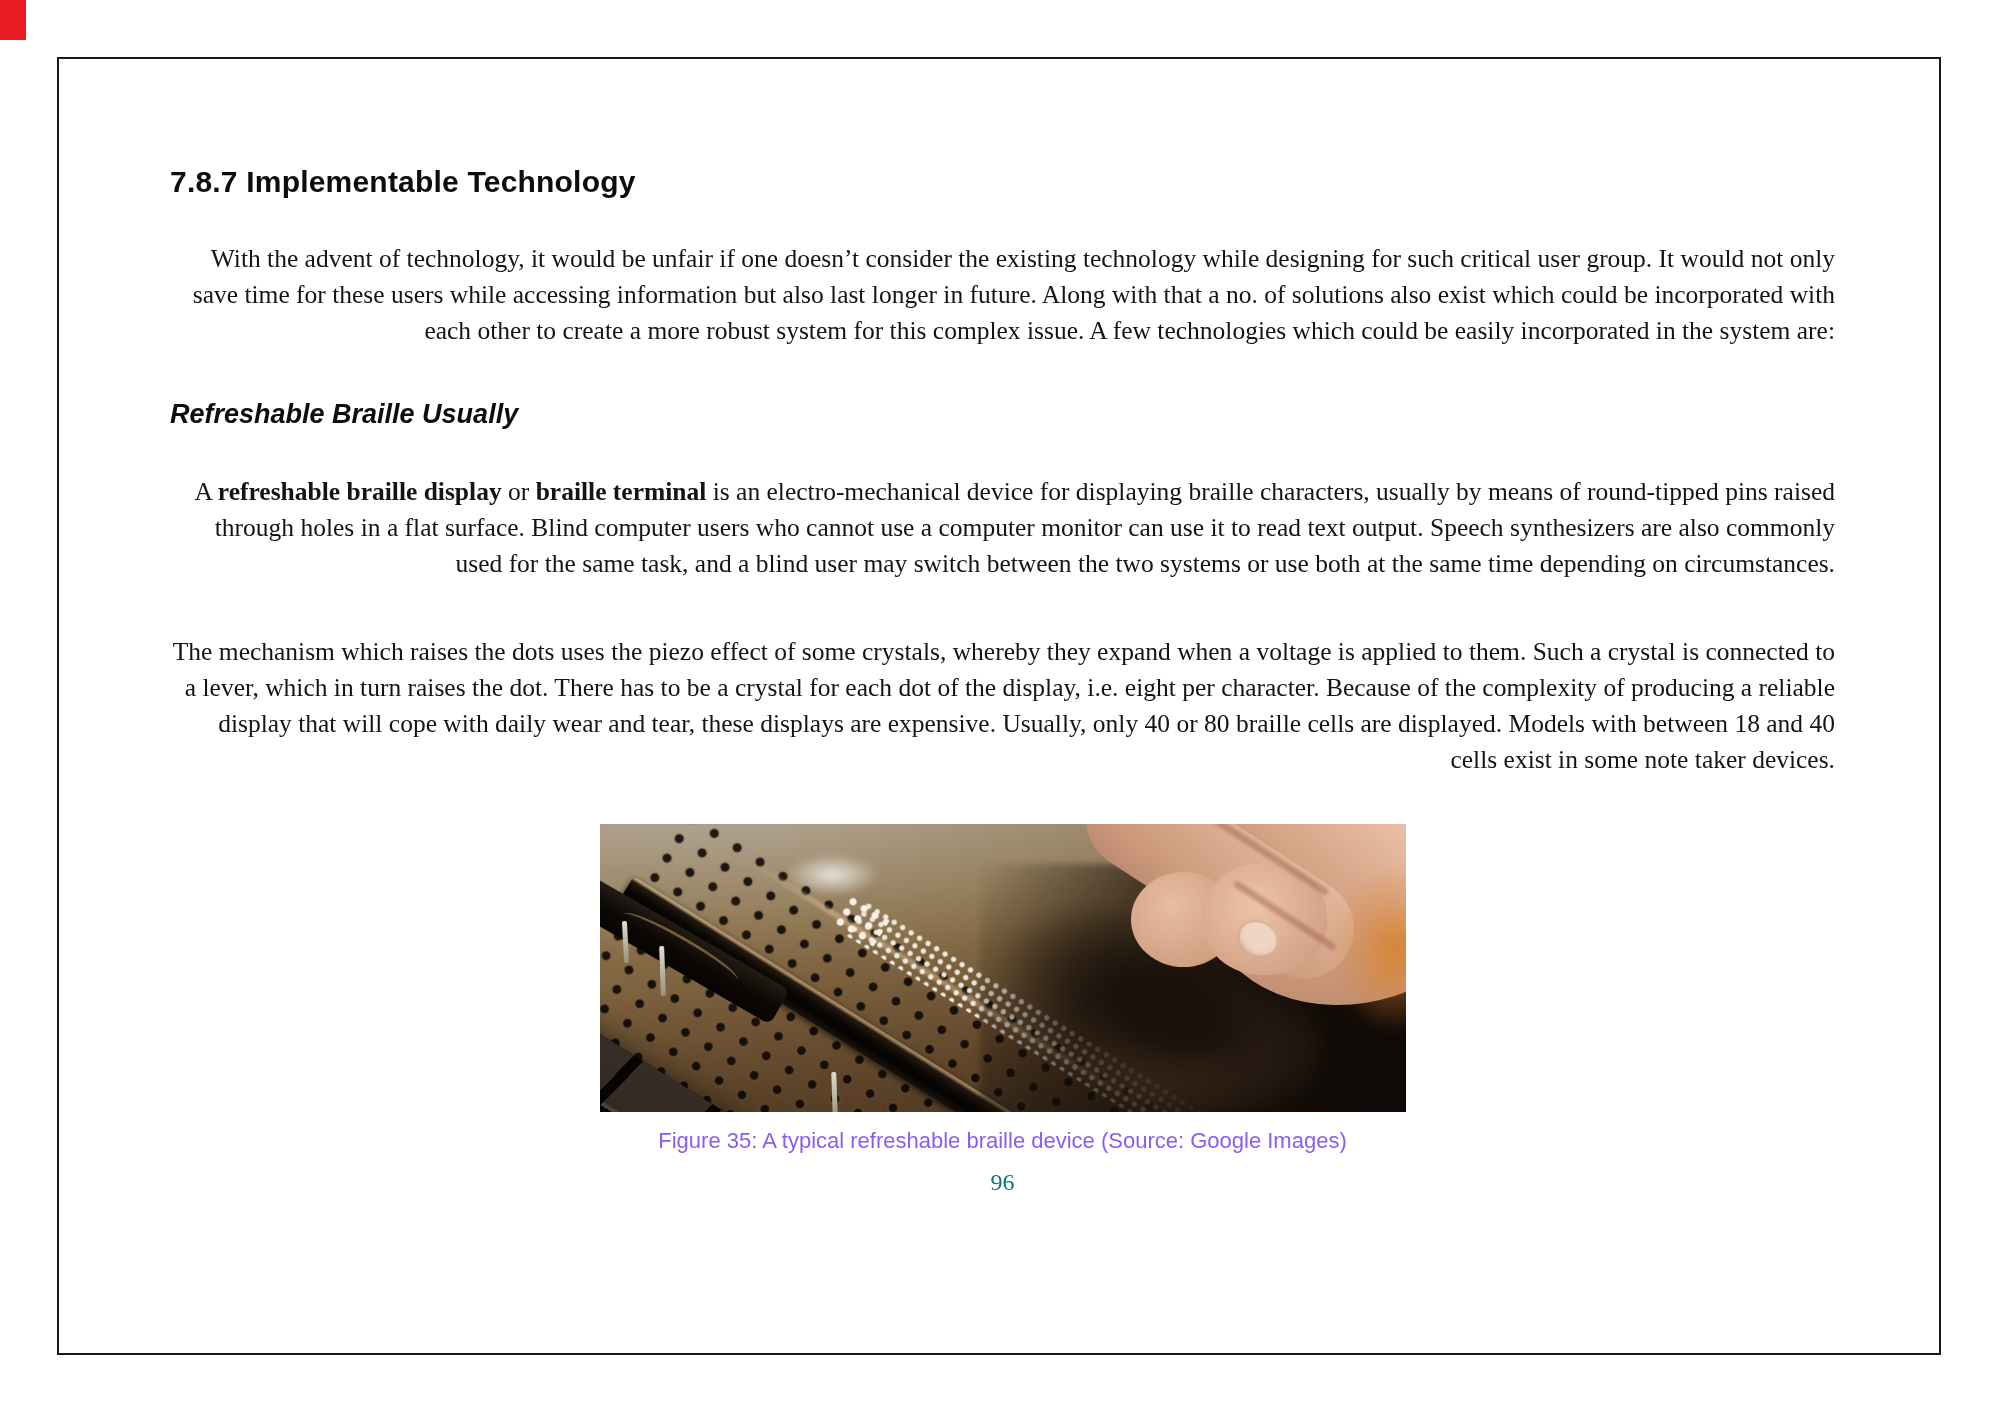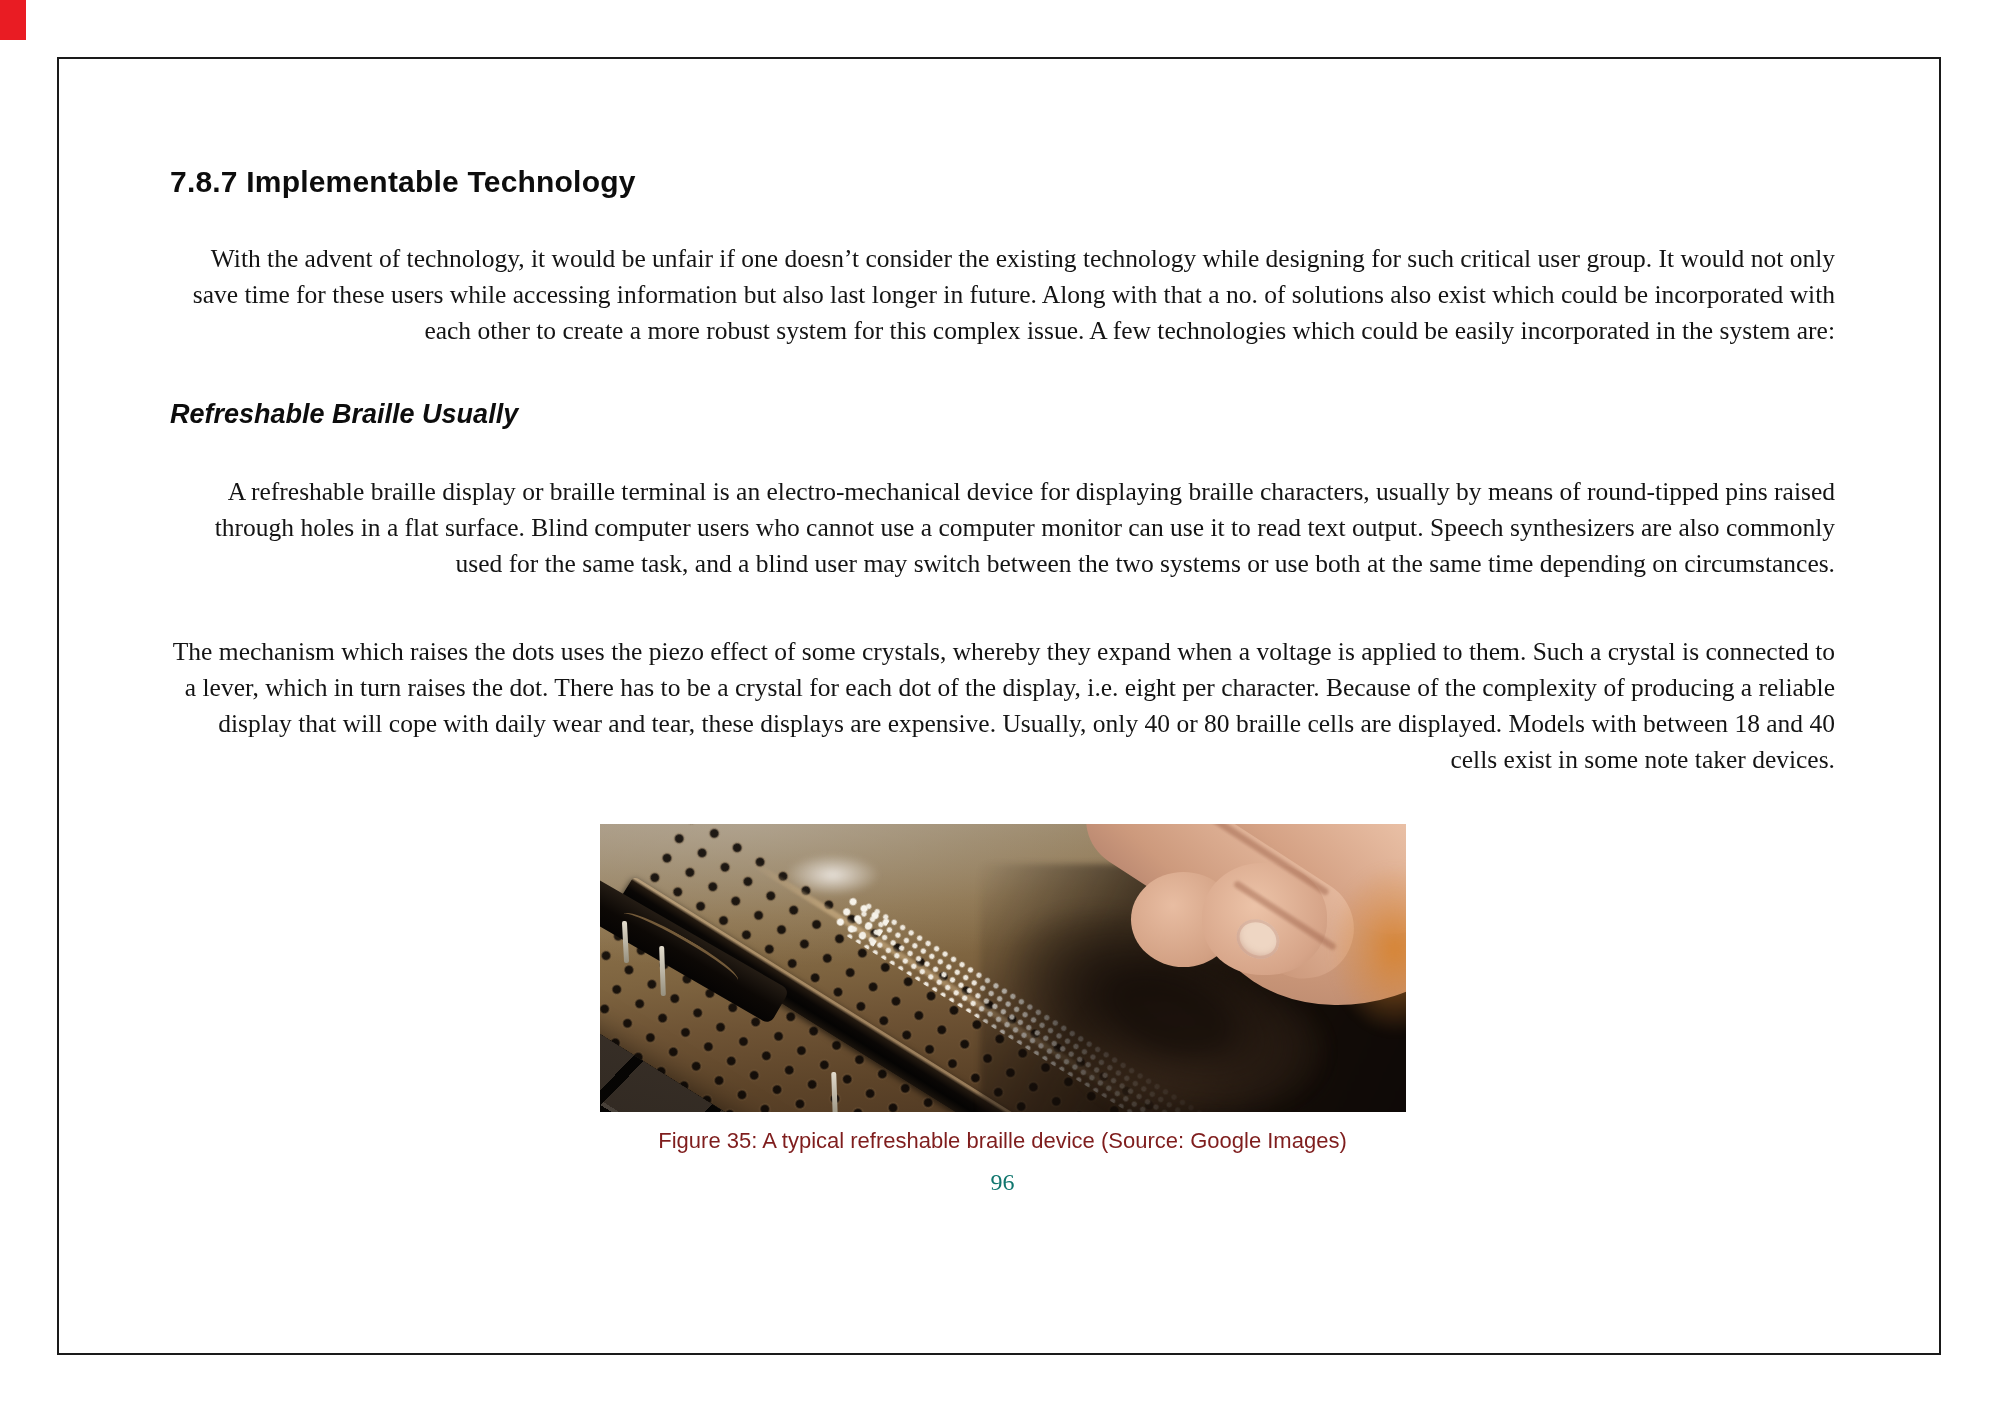--- a/index.html
+++ b/index.html
@@ -10,21 +10,21 @@
            border:2px solid #1a1a1a; box-sizing:border-box; }
   .content { position:absolute; left:170px; top:57px; width:1665px; color:#141414; }
   .h1 { font-family:"Liberation Sans", sans-serif; font-weight:700; font-size:30px;
         color:#0d0d0d; margin:108px 0 0 0; letter-spacing:.2px; }
   .para { font-size:25.5px; line-height:36px; margin:0; text-align:right; }
   .p1 { margin-top:42px; }
   .h2 { font-family:"Liberation Sans", sans-serif; font-weight:700; font-style:italic;
         font-size:27px; color:#0d0d0d; margin:50px 0 0 0; }
   .p2 { margin-top:44px; }
   .p3 { margin-top:52px; }
-  .bterm { font-weight:400; }
+  .bterm { font-weight:700; }
   .fig { margin-top:46px; text-align:center; }
   .photo { position:relative; width:806px; height:288px; margin:0 auto; overflow:hidden;
            background:#85683f; }
   .photo > div, .ph-hand > div { position:absolute; }
   .ph-desk { inset:0;
     background:
       radial-gradient(120% 90% at 18% 0%, rgba(188,178,162,.55), rgba(188,178,162,0) 55%),
       linear-gradient(175deg,#a3927a 0%,#95805f 14%,#8a7049 30%,#7e6440 46%,#6f5435 60%,#5d4429 78%,#4a3420 100%); }
   .ph-smudge { left:185px; top:30px; width:95px; height:42px; border-radius:50%;
     background:radial-gradient(closest-side, rgba(237,232,226,.95), rgba(237,232,226,0)); filter:blur(3px); }
@@ -79,21 +79,21 @@
   .crease { height:7px; border-radius:4px; background:rgba(155,95,72,.45); filter:blur(1.5px);
     transform:rotate(33deg); }
   .c1 { left:150px; top:55px; width:150px; }
   .c2 { left:185px; top:118px; width:120px; }
   .nail { left:196px; top:126px; width:44px; height:38px; border-radius:50%; transform:rotate(28deg);
     background:#eed6c3;
     box-shadow:inset 0 0 0 3px rgba(205,160,140,.55), inset 0 -4px 6px rgba(190,140,120,.5); }
   .ph-glow { left:730px; top:40px; width:130px; height:170px; border-radius:50%; filter:blur(5px);
     background:radial-gradient(closest-side, rgba(215,130,45,.9), rgba(215,130,45,.35) 55%, rgba(215,130,45,0)); }
   .caption { margin-top:16px; font-family:"Liberation Sans", sans-serif; font-size:22px;
-    color:#7f1d1d; text-align:center; }
+    color:#8b5cf6; text-align:center; }
   .pageno { margin-top:15px; text-align:center; font-size:24px; color:#0f766e; }
 </style>
 </head>
 <body>
 
 <div class="screen">
   <div class="red-flag"></div>
   <div class="frame"></div>
 
   <div class="content">

